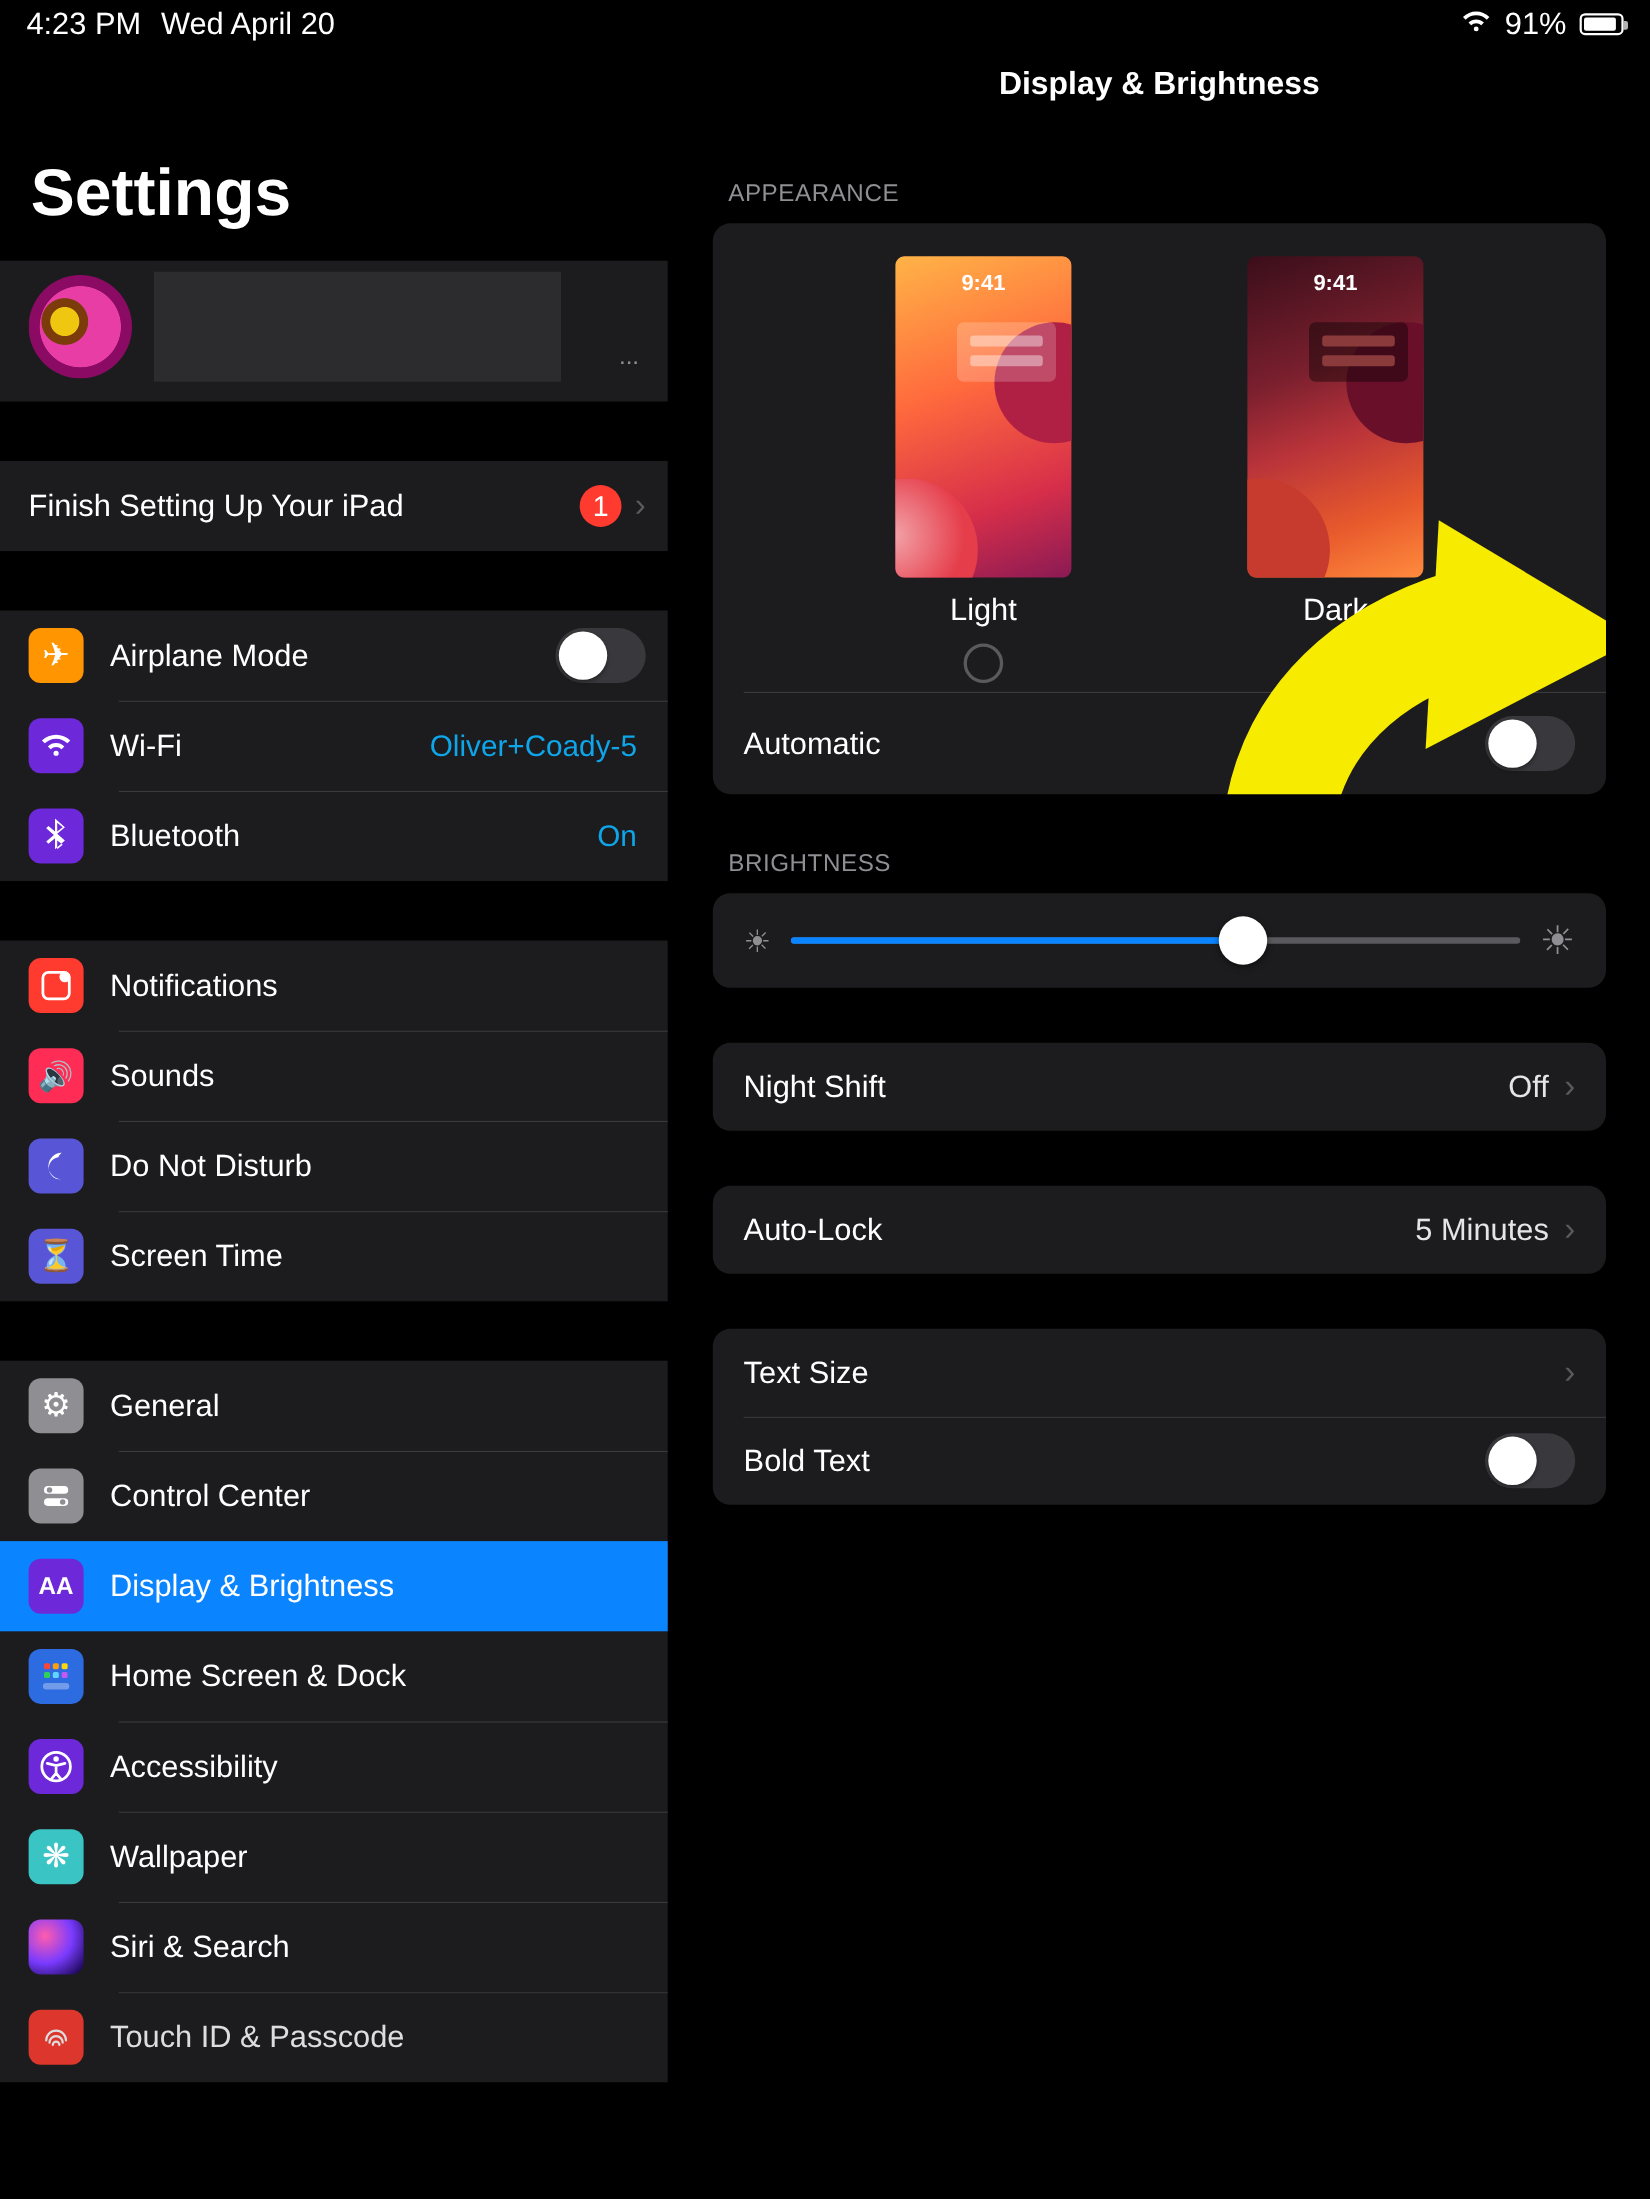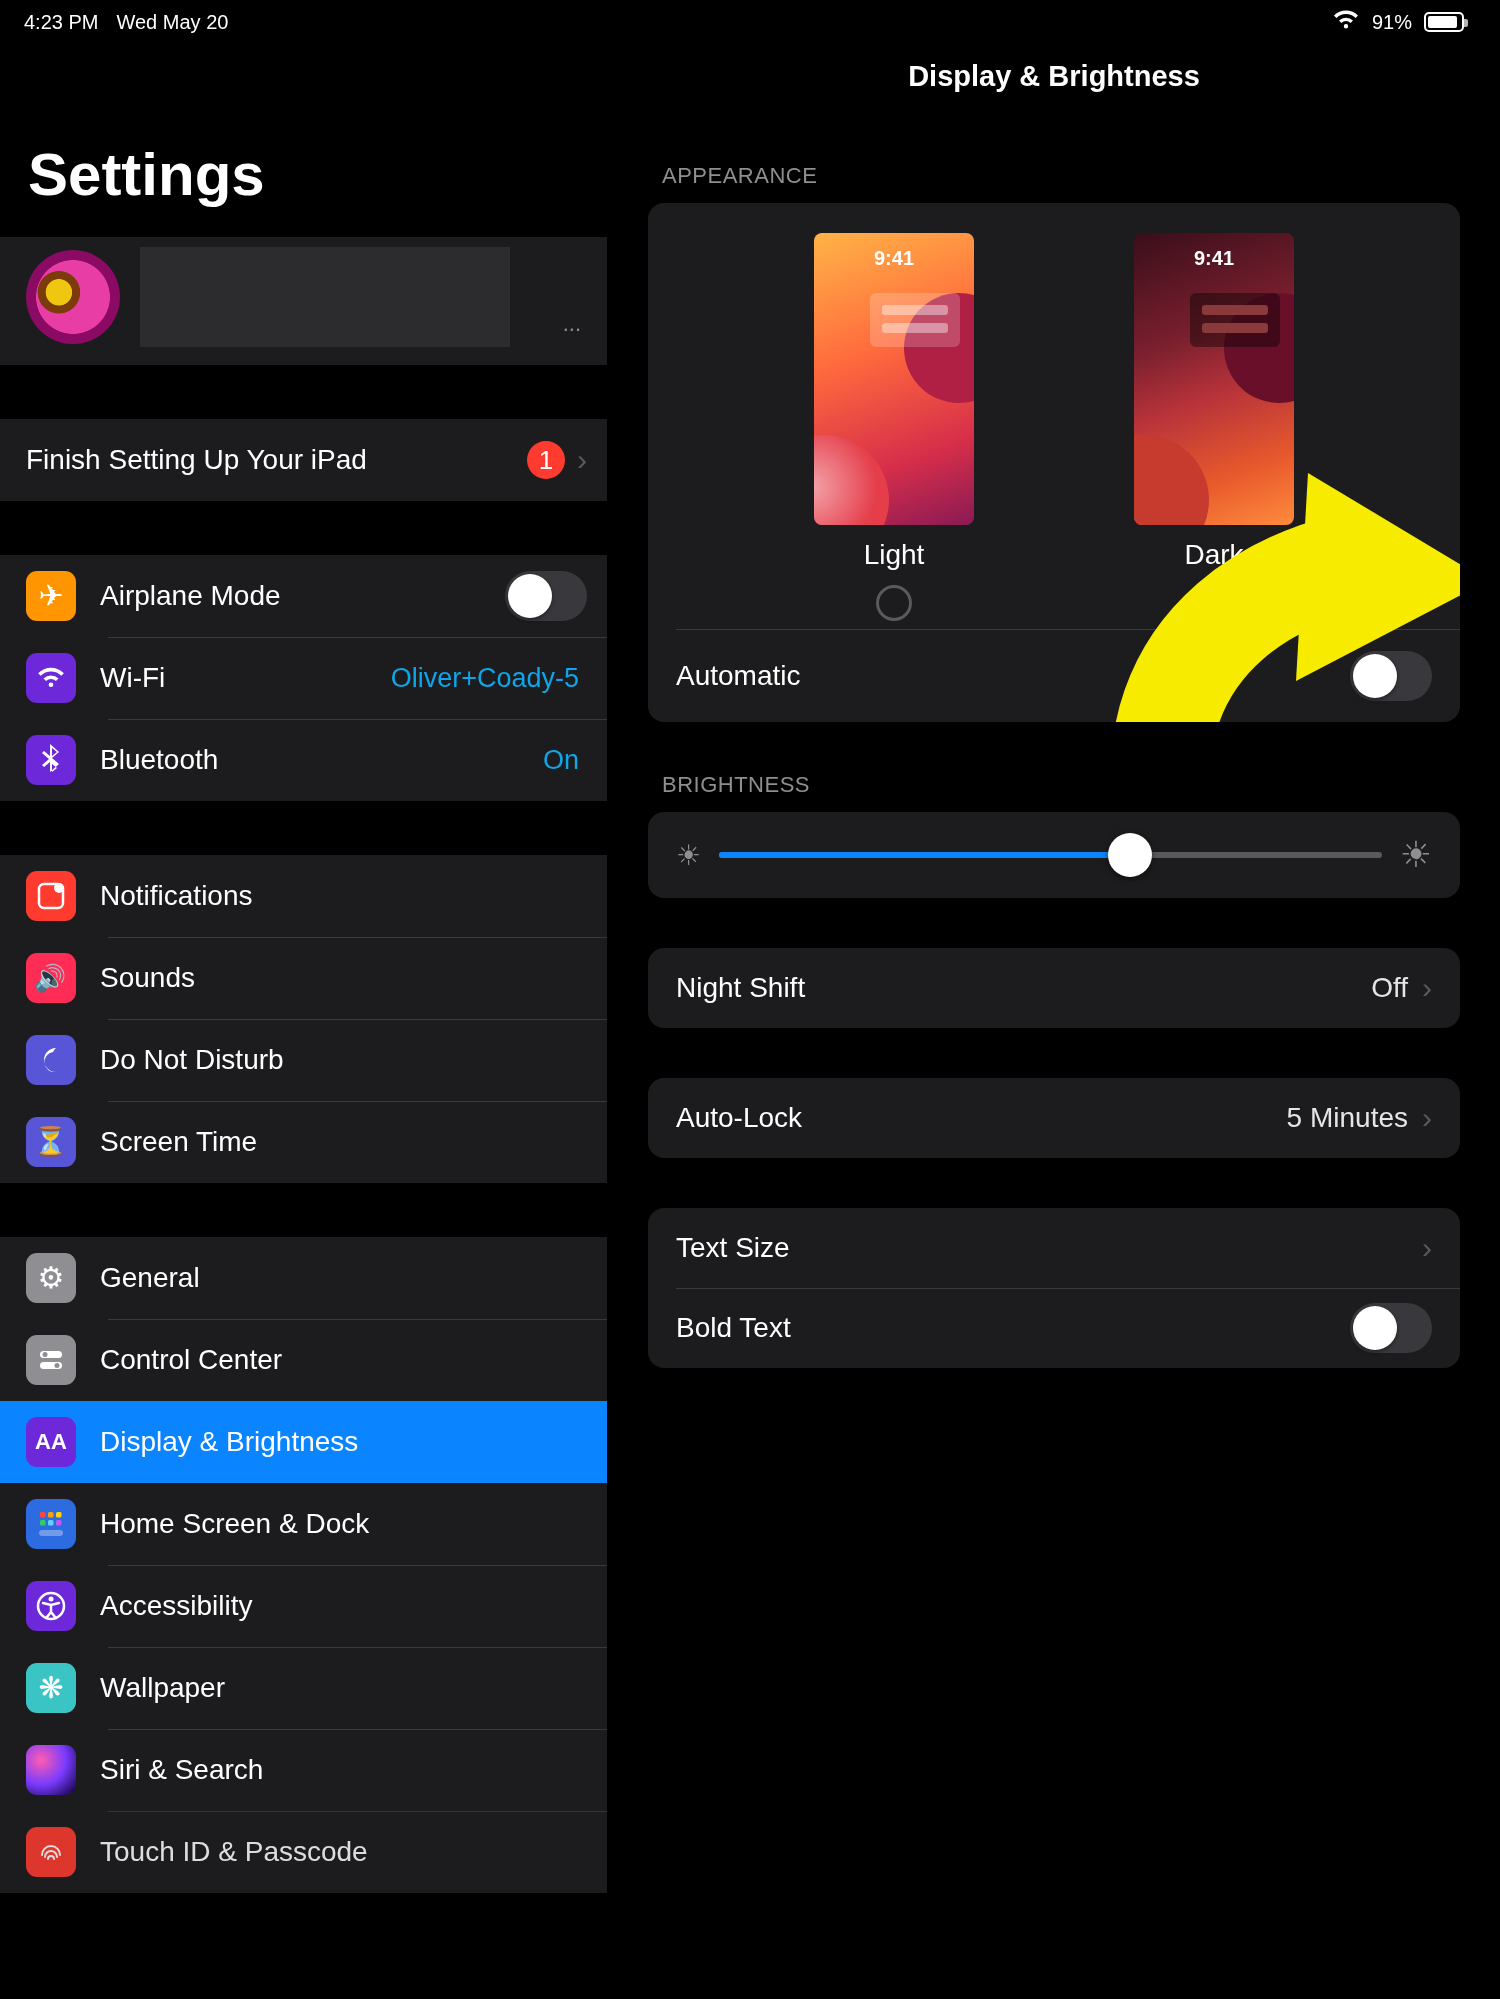--- a/index.html
+++ b/index.html
@@ -1,20 +1,20 @@
 <!DOCTYPE html>
 <html><head>
 <meta charset="utf-8">
 <style>
   * { box-sizing: border-box; margin: 0; padding: 0; }
   html, body { width: 1500px; height: 1999px; background: #000; color: #fff; font-family: -apple-system, "Helvetica Neue", Arial, sans-serif; overflow: hidden; }
   .root { display: flex; width: 100%; height: 100%; }
 
   
-  .status-bar { position: absolute; top: 0; left: 0; right: 12px; height: 44px; display: flex; align-items: center; justify-content: space-between; padding: 0 24px; font-size: 20px; font-weight: 500; z-index: 10; }
+  .status-bar { position: absolute; top: 0; left: 0; right: 0; height: 44px; display: flex; align-items: center; justify-content: space-between; padding: 0 24px; font-size: 28px; font-weight: 500; z-index: 10; }
   .status-left { display: flex; gap: 18px; align-items: center; }
   .status-right { display: flex; gap: 12px; align-items: center; }
   .battery-shell { width: 40px; height: 20px; border: 2px solid #fff; border-radius: 5px; position: relative; display: flex; align-items: center; padding: 2px; }
   .battery-shell::after { content:""; position:absolute; right:-6px; top:5px; width:4px; height:8px; background:#fff; border-radius:0 2px 2px 0; opacity:0.7;}
   .battery-fill { height: 100%; background: #fff; border-radius: 2px; }
 
   
   .sidebar { width: 608px; height: 100%; background: #000; padding-top: 120px; border-right: 1px solid #000; position: relative; margin-top: 20px; }
   .sidebar-title { font-size: 60px; font-weight: 700; padding: 0 28px 28px; }
   .group { background: #1c1c1e; border-radius: 0; margin-bottom: 54px; }
@@ -87,21 +87,21 @@
   .bg-navy{background:#2c6be0;} .bg-teal{background:#3bc4c4;}
   .siri-bg{background:radial-gradient(circle at 30% 30%,#ff5cae,#7a3bff 50%,#1f0a5e 90%);}
 
 </style>
 </head>
 <body>
 
 <div class="status-bar">
   <div class="status-left">
     <span>4:23 PM</span>
-    <span>Wed May 20</span>
+    <span>Wed April 20</span>
   </div>
   <div class="status-right">
     <span>
       <svg width="28" height="22" viewBox="0 0 28 22">
           <path d="M14 19.5a2.2 2.2 0 100-4.4 2.2 2.2 0 000 4.4zM7 11.5a10 10 0 0114 0l-2.4 2.4a6.6 6.6 0 00-9.2 0L7 11.5zM2 6.5a17 17 0 0124 0l-2.4 2.4a13.6 13.6 0 00-19.2 0L2 6.5z" fill="#fff"></path>
         </svg>
     </span>
     <span>91%</span>
     <span class="battery-shell">
         <span class="battery-fill" id="batt-fill" style="width: 91%;"></span>

